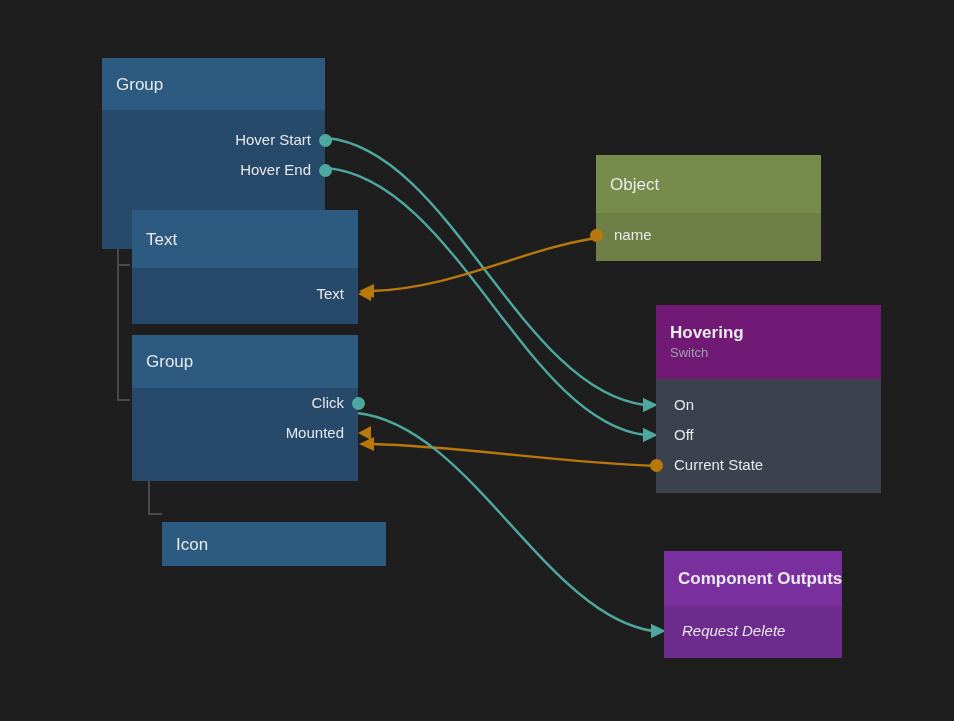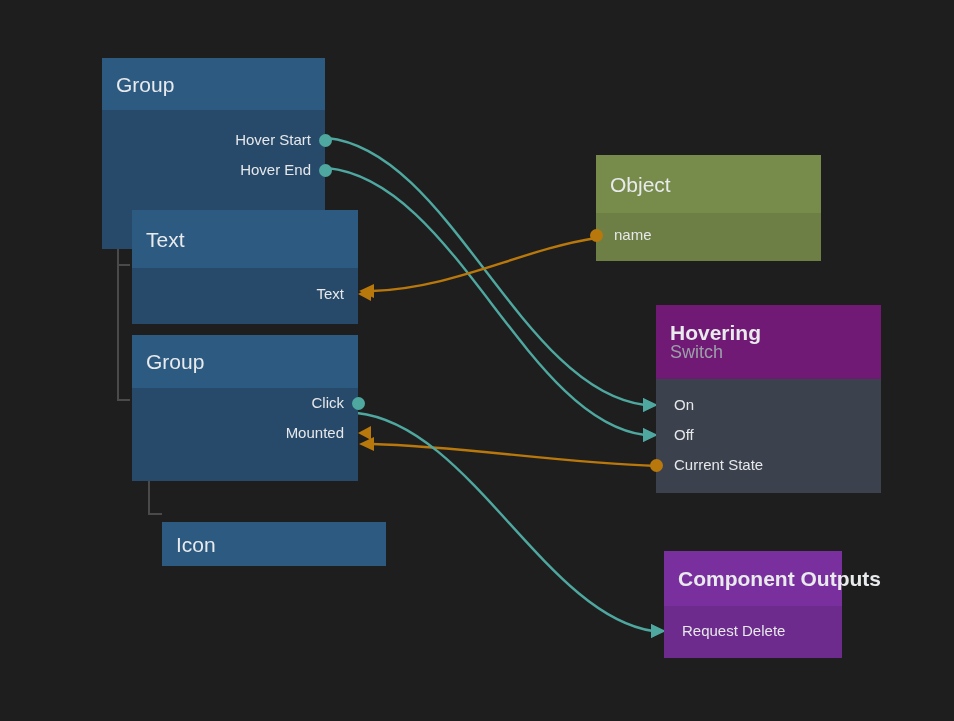--- a/index.html
+++ b/index.html
@@ -30,28 +30,28 @@
   }
   .node-header {
     box-sizing: border-box;
     padding: 0 14px;
     display: flex;
     flex-direction: column;
     justify-content: center;
   }
   .node-title {
     color: #e8eaec;
-    font-size: 21px;
+    font-size: 17px;
     line-height: 21px;
     white-space: nowrap;
   }
   .node-title.bold { font-weight: bold; }
   .node-subtitle {
     color: #9ba0a8;
-    font-size: 18px;
+    font-size: 13px;
     line-height: 19px;
     white-space: nowrap;
   }
   .node-body {
     box-sizing: border-box;
     position: relative;
     padding: 12px 0;
   }
   .port-row {
     position: relative;
@@ -104,21 +104,21 @@
   .n-blue .node-header { background: #2d5a80; }
   .n-blue .node-body   { background: #27496a; }
   
   .n-olive .node-header { background: #778b4b; }
   .n-olive .node-body   { background: #6d7f44; }
   
   .n-slate .node-header { background: #701a75; }
   .n-slate .node-body   { background: #3b414d; }
   
   .n-purple .node-header { background: #7a2f9e; }
-  .n-purple .node-body   { background: #6d2b8d; }
+  .n-purple .node-body   { background: #6d2b8d; font-style: italic; }
 
   .tree-line {
     position: absolute;
     background: #4a4a4a;
     z-index: 3;
   }
 </style>
 </head>
 <body>
 

